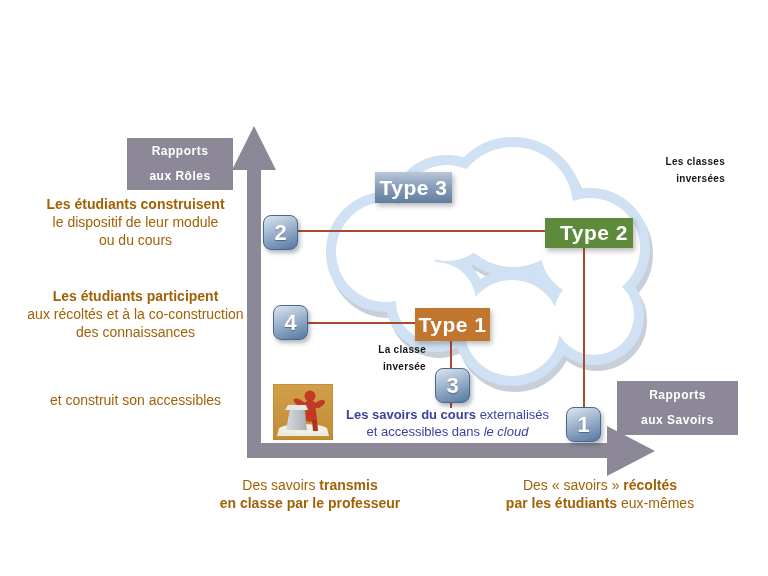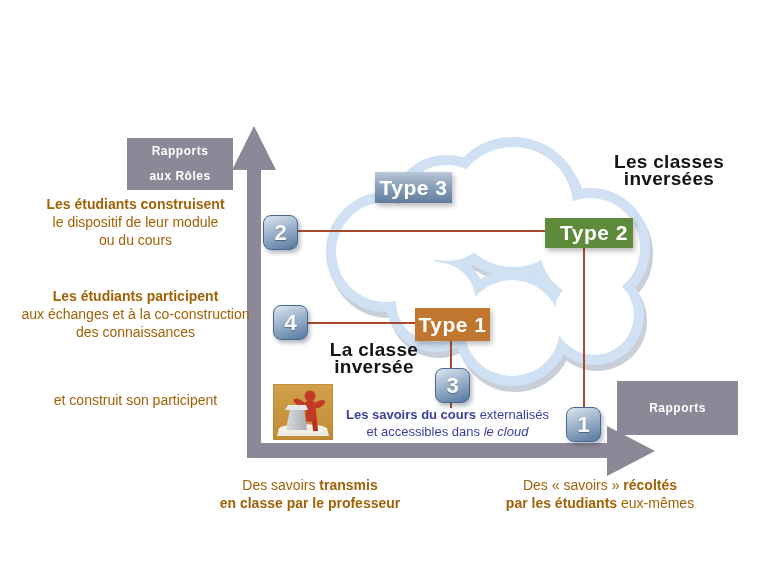--- a/index.html
+++ b/index.html
@@ -33,21 +33,21 @@
     position:absolute;width:33px;height:33px;border-radius:8px;
     background:linear-gradient(160deg,#dde6ef 0%,#9eb4cd 45%,#54779f 100%);
     border:1px solid #49688e;color:#fff;font-weight:bold;font-size:22px;
     display:flex;align-items:center;justify-content:center;
     box-shadow:2px 3px 4px rgba(40,50,70,.35);text-shadow:0 1px 1px rgba(0,0,0,.35);
   }
   
   .t{position:absolute;text-align:center;}
   .blue{color:#a16207;font-size:14px;line-height:18px;}
   .blue-sm{color:#3c3f9c;font-size:13px;line-height:17px;}
-  .blackcap{color:#151515;font-weight:bold;font-size:19px;line-height:17px;letter-spacing:.3px;}
+  .blackcap{color:#151515;font-weight:bold;font-size:10px;line-height:17px;letter-spacing:.3px;text-align:right;}
   .b{font-weight:bold;}
   .i{font-style:italic;}
   .line{white-space:nowrap;}
 </style>
 </head>
 <body>
 
 <div class="canvas">
 
   <svg class="abs" style="left:0;top:0;" width="768" height="576" viewBox="0 0 768 576">
@@ -89,20 +89,21 @@
   <div class="yhead" style="left:232px;top:126px;"></div>
   <div class="axis-shaft" style="left:247px;top:443px;width:362px;height:15px;"></div>
   <div class="xhead" style="left:607px;top:426px;"></div>
 
   <div class="axis-label" style="left:127px;top:138px;width:106px;height:52px;">
     <div class="line">Rapports</div>
     <div class="line">aux Rôles</div>
   </div>
   <div class="axis-label" style="left:617px;top:381px;width:121px;height:54px;">
     <div class="line">Rapports</div>
+    <div class="line">aux Savoirs</div>
   </div>
 
   <div class="type-box type3" style="left:375px;top:172px;width:77px;height:31px;">Type 3</div>
   <div class="type-box type2" style="left:545px;top:218px;width:78px;height:30px;">Type 2</div>
   <div class="type-box type1" style="left:415px;top:308px;width:75px;height:33px;">Type 1</div>
 
   <div class="badge" style="left:263px;top:215px;">2</div>
   <div class="badge" style="left:273px;top:305px;">4</div>
   <div class="badge" style="left:435px;top:368px;">3</div>
   <div class="badge" style="left:566px;top:407px;">1</div>
@@ -116,25 +117,25 @@
     <div class="line">inversée</div>
   </div>
 
   <div class="t blue" style="left:18px;top:195px;width:235px;">
     <div class="line b">Les étudiants construisent</div>
     <div class="line">le dispositif de leur module</div>
     <div class="line">ou du cours</div>
   </div>
   <div class="t blue" style="left:13px;top:287px;width:245px;">
     <div class="line b">Les étudiants participent</div>
-    <div class="line">aux échanges et à la co-construction</div>
+    <div class="line">aux récoltés et à la co-construction</div>
     <div class="line">des connaissances</div>
   </div>
   <div class="t blue" style="left:13px;top:391px;width:245px;">
-    <div class="line">et construit son participent</div>
+    <div class="line">et construit son accessibles</div>
   </div>
 
   <div class="t blue-sm" style="left:345px;top:406px;width:205px;">
     <div class="line"><span class="b">Les savoirs du cours</span><span> externalisés</span></div>
     <div class="line"><span>et accessibles dans </span><span class="i">le cloud</span></div>
   </div>
 
   <div class="t blue" style="left:205px;top:476px;width:210px;">
     <div class="line"><span>Des savoirs </span><span class="b">transmis</span></div>
     <div class="line b">en classe par le professeur</div>

